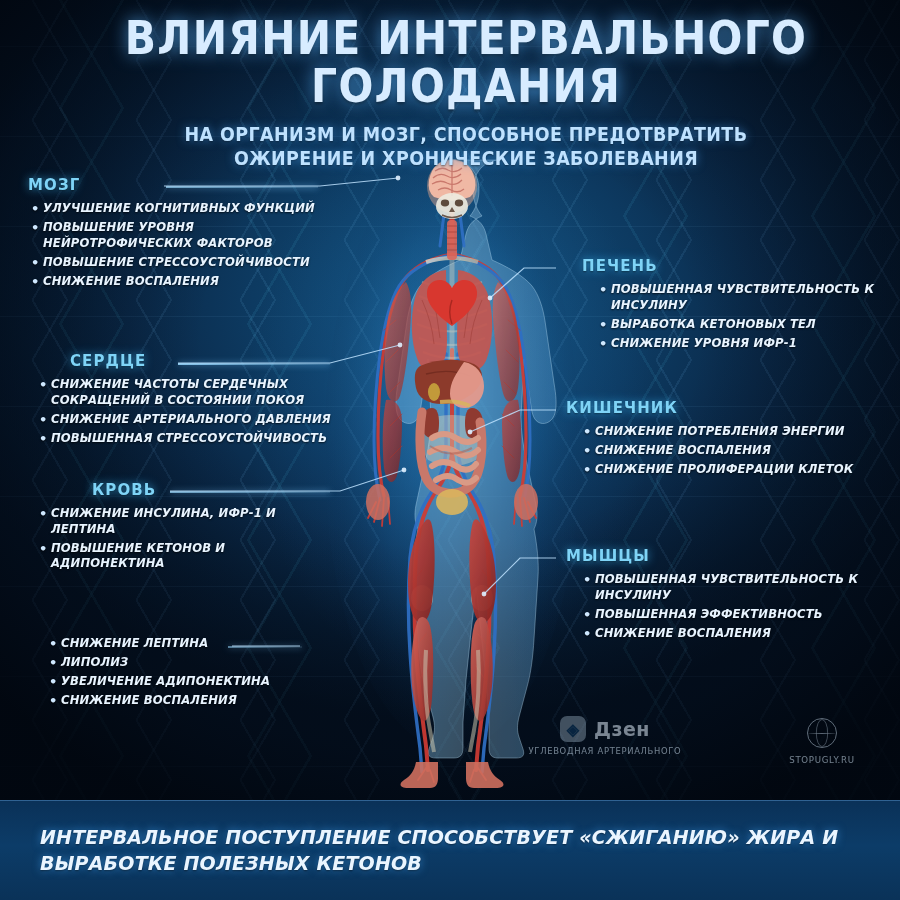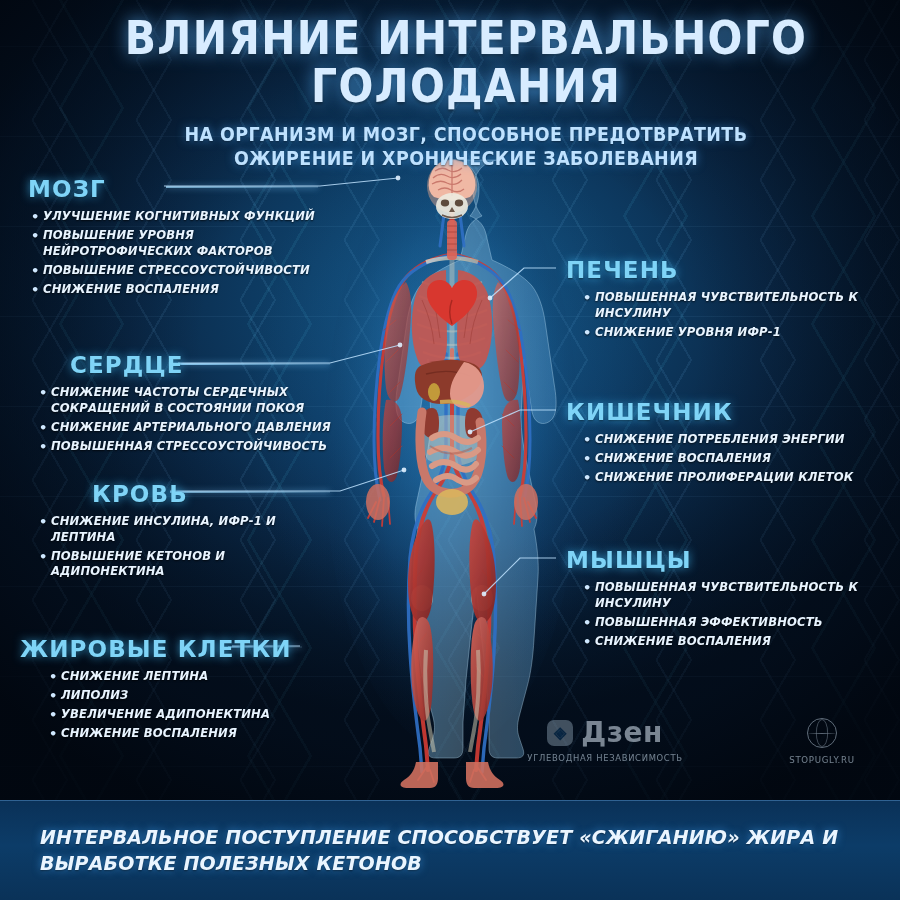--- a/index.html
+++ b/index.html
@@ -90,21 +90,21 @@
     z-index: 5;
   }
   .figure svg { display: block; width: 100%; height: 100%; }
 
   
   .callout { position: absolute; z-index: 10; }
   .callout h3 {
     margin: 0 0 7px 0;
     font-family: "DejaVu Sans", sans-serif;
     font-weight: 700;
-    font-size: 23px;
+    font-size: 15px;
     letter-spacing: 1.1px;
     color: #7fd4f7;
     text-shadow: 0 0 10px rgba(60,180,240,.8), 0 1px 2px rgba(0,0,0,.6);
     white-space: nowrap;
   }
   .callout ul {
     margin: 0; padding: 0; list-style: none;
   }
   .callout li {
     position: relative;
@@ -149,21 +149,21 @@
   .wm-zen { left: 520px; top: 716px; width: 170px; }
   .wm-row { display: flex; align-items: center; gap: 8px; }
   .wm-badge {
     width: 26px; height: 26px; border-radius: 7px;
     background: rgba(210,235,255,.55);
     display: flex; align-items: center; justify-content: center;
   }
   .wm-badge span { color: #0d3a61; font-size: 16px; font-weight: 700; }
   .wm-name {
     font-family: "DejaVu Sans", sans-serif;
-    font-weight: 700; font-size: 28px; color: #dceaf6;
+    font-weight: 700; font-size: 19px; color: #dceaf6;
     letter-spacing: .5px;
   }
   .wm-sub {
     margin-top: 4px;
     font-family: "DejaVu Sans", sans-serif;
     font-size: 8.4px; letter-spacing: .7px; color: #cfe2f2;
     white-space: nowrap;
   }
   .wm-site { left: 762px; top: 718px; width: 120px; }
   .wm-globe {
@@ -468,34 +468,34 @@
   <div class="callout c-left" style="left:36px; top:481px; width:300px;">
     <h3 style="margin-left:56px;">КРОВЬ</h3>
     <ul>
       <li>СНИЖЕНИЕ ИНСУЛИНА, ИФР-1 И ЛЕПТИНА</li>
       <li>ПОВЫШЕНИЕ КЕТОНОВ И АДИПОНЕКТИНА</li>
     </ul>
   </div>
   <div class="hdr-rule" style="left:170px; top:491px; width:160px;"></div>
 
   <div class="callout c-left" style="left:20px; top:636px; width:300px;">
-    <h3>ЖИРОВЫЕ КЛЕТКИ</h3>
     <ul style="margin-left:26px;">
       <li>СНИЖЕНИЕ ЛЕПТИНА</li>
       <li>ЛИПОЛИЗ</li>
       <li>УВЕЛИЧЕНИЕ АДИПОНЕКТИНА</li>
       <li>СНИЖЕНИЕ ВОСПАЛЕНИЯ</li>
     </ul>
   </div>
   <div class="hdr-rule" style="left:228px; top:646px; width:74px;"></div>
 
-  <div class="callout c-left" style="left:566px; top:257px; width:312px;">
+  <div class="callout c-left" style="left:582px; top:257px; width:312px;">
     <h3>ПЕЧЕНЬ</h3>
     <ul style="margin-left:14px;">
       <li>ПОВЫШЕННАЯ ЧУВСТВИТЕЛЬНОСТЬ К ИНСУЛИНУ</li>
+      <li>ВЫРАБОТКА КЕТОНОВЫХ ТЕЛ</li>
       <li>СНИЖЕНИЕ УРОВНЯ ИФР-1</li>
     </ul>
   </div>
 
   <div class="callout c-left" style="left:566px; top:399px; width:318px;">
     <h3>КИШЕЧНИК</h3>
     <ul style="margin-left:14px;">
       <li>СНИЖЕНИЕ ПОТРЕБЛЕНИЯ ЭНЕРГИИ</li>
       <li>СНИЖЕНИЕ ВОСПАЛЕНИЯ</li>
       <li>СНИЖЕНИЕ ПРОЛИФЕРАЦИИ КЛЕТОК</li>
@@ -511,21 +511,21 @@
     </ul>
   </div>
 
   <div class="wm wm-zen">
     <div class="wm-row">
       <div class="wm-badge">
         <span>◈</span>
       </div>
       <div class="wm-name">Дзен</div>
     </div>
-    <div class="wm-sub">УГЛЕВОДНАЯ НЕЗАВИСИМОСТЬ</div>
+    <div class="wm-sub">УГЛЕВОДНАЯ АРТЕРИАЛЬНОГО</div>
   </div>
 
   <div class="wm wm-site">
     <div class="wm-globe"></div>
     <div class="wm-sub">STOPUGLY.RU</div>
   </div>
 
   <div class="vignette"></div>
 
   <div class="footer">

